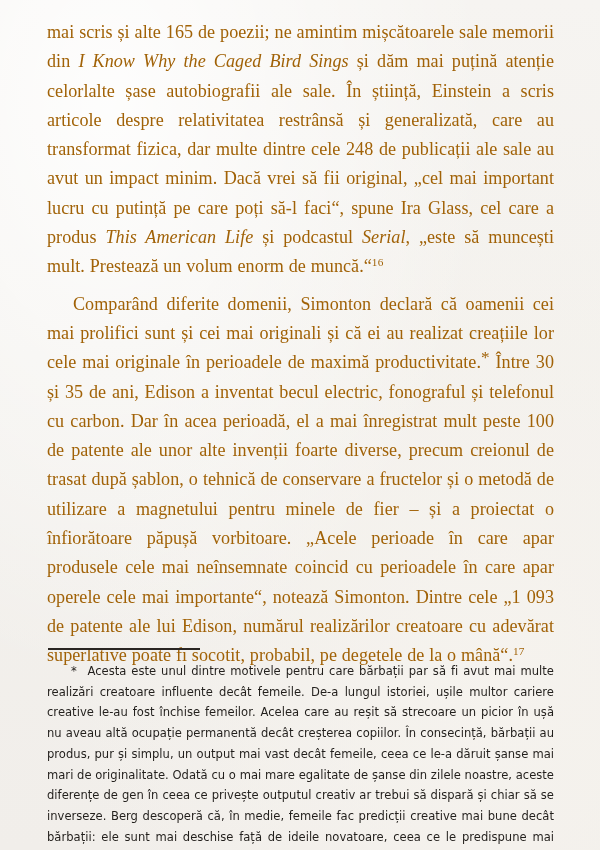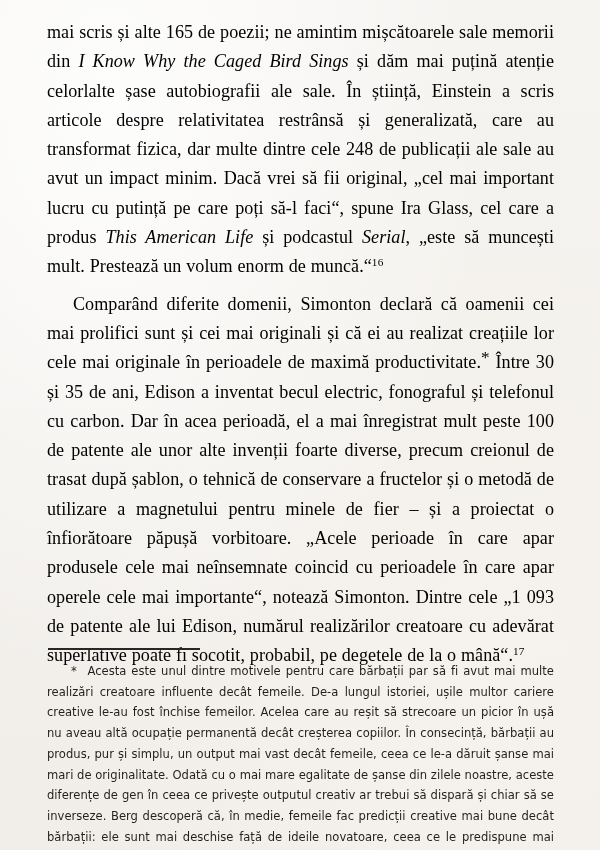--- a/index.html
+++ b/index.html
@@ -31,21 +31,21 @@
     width: 507px;
   }
 
   
   .body-text {
     font-family: "Liberation Serif", serif;
     font-size: 18.1px;
     line-height: 29.3px;
     text-align: justify;
     text-justify: inter-word;
-    color: #000000;
+    color: #a16207;
     margin: 0;
     -webkit-font-smoothing: none;
     letter-spacing: 0.05px;
     word-spacing: 0.2px;
   }
   .body-text + .body-text {
     margin-top: 8px;
   }
   .indent {
     text-indent: 26px;

